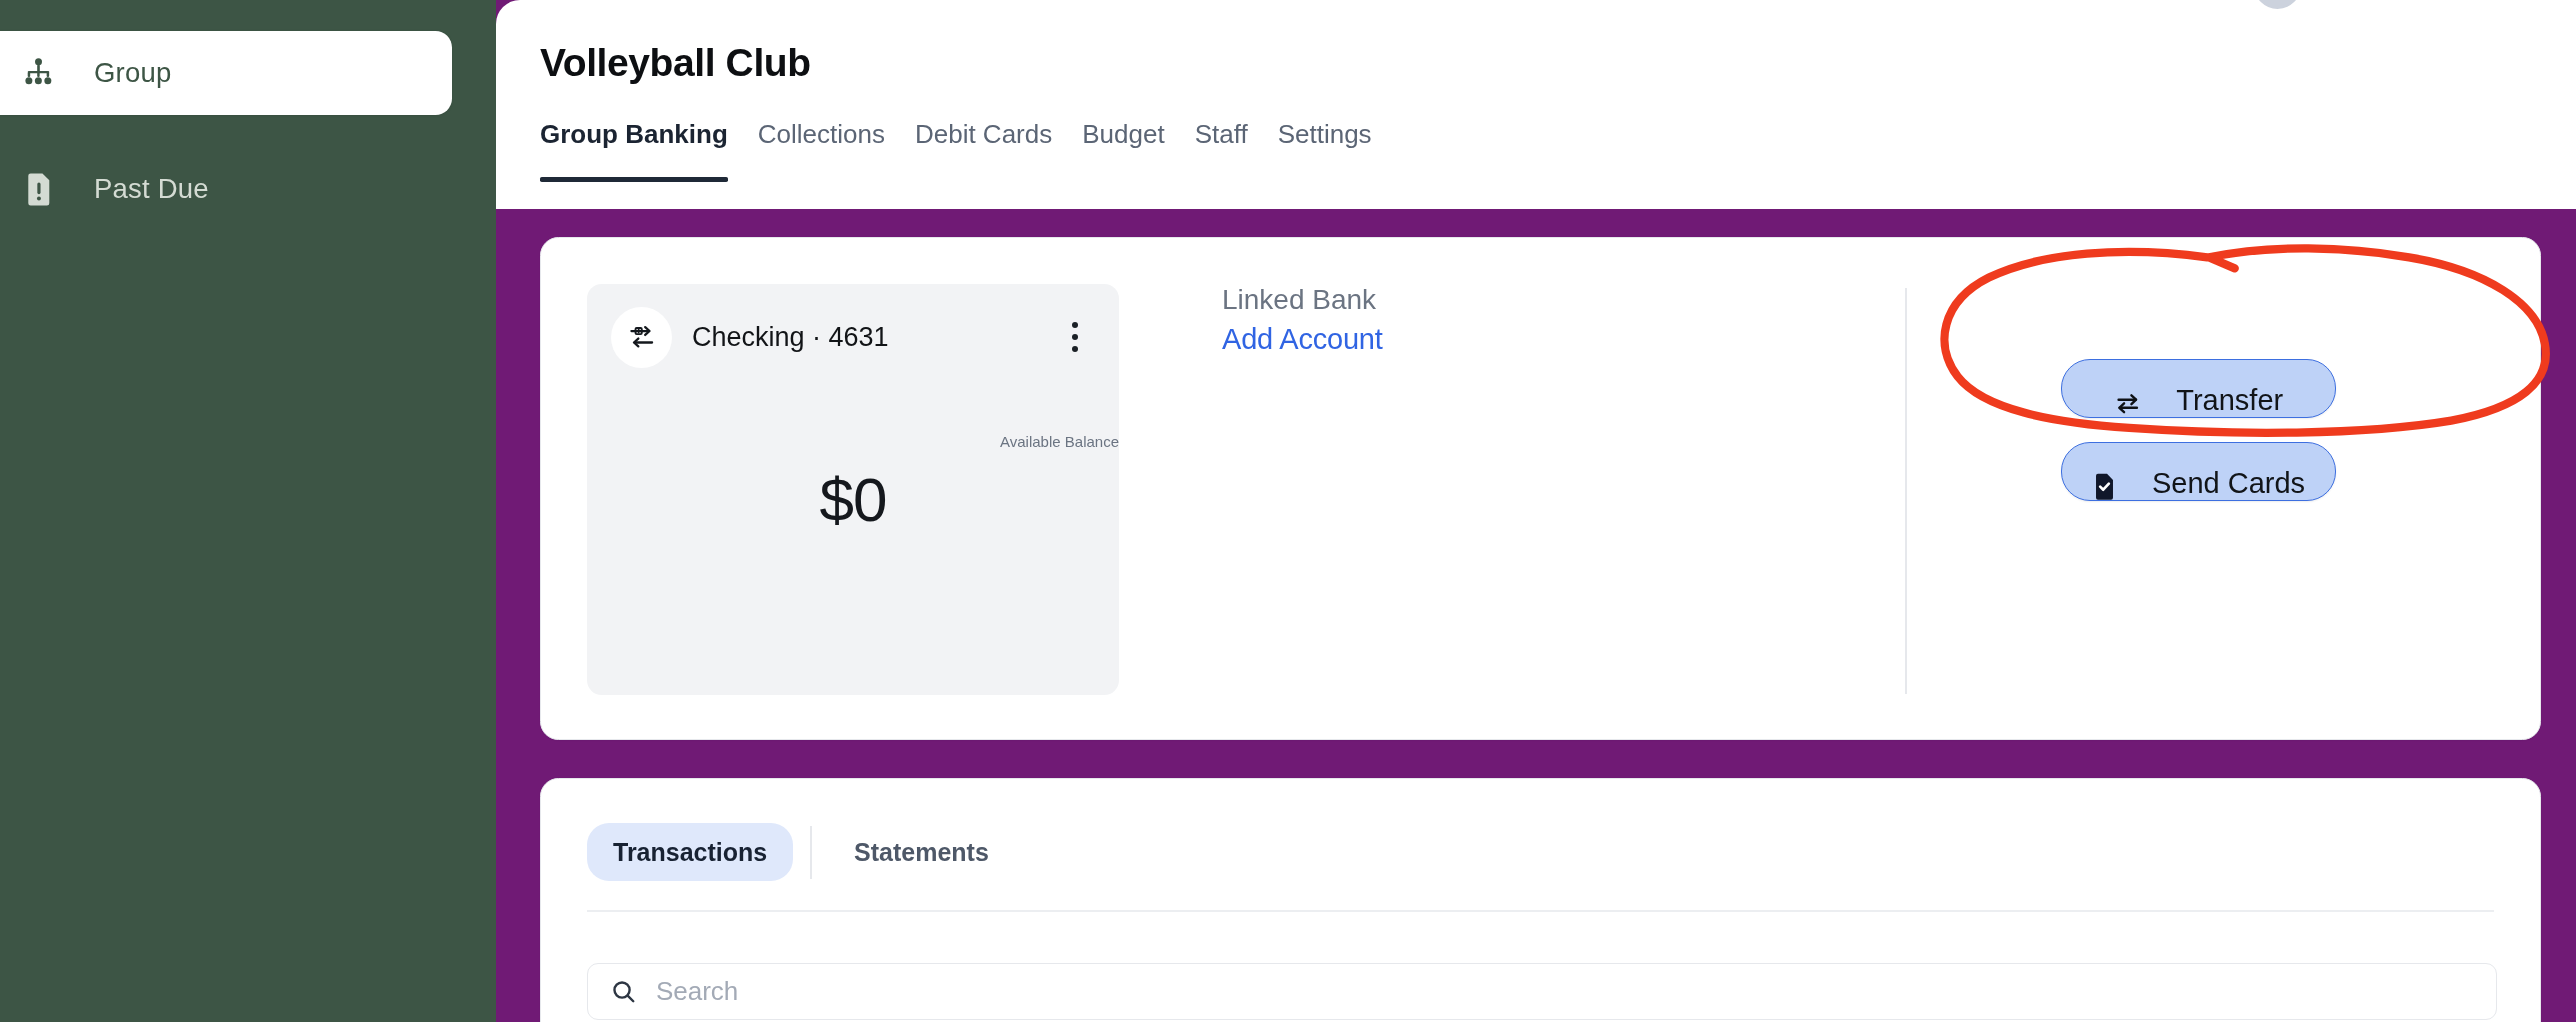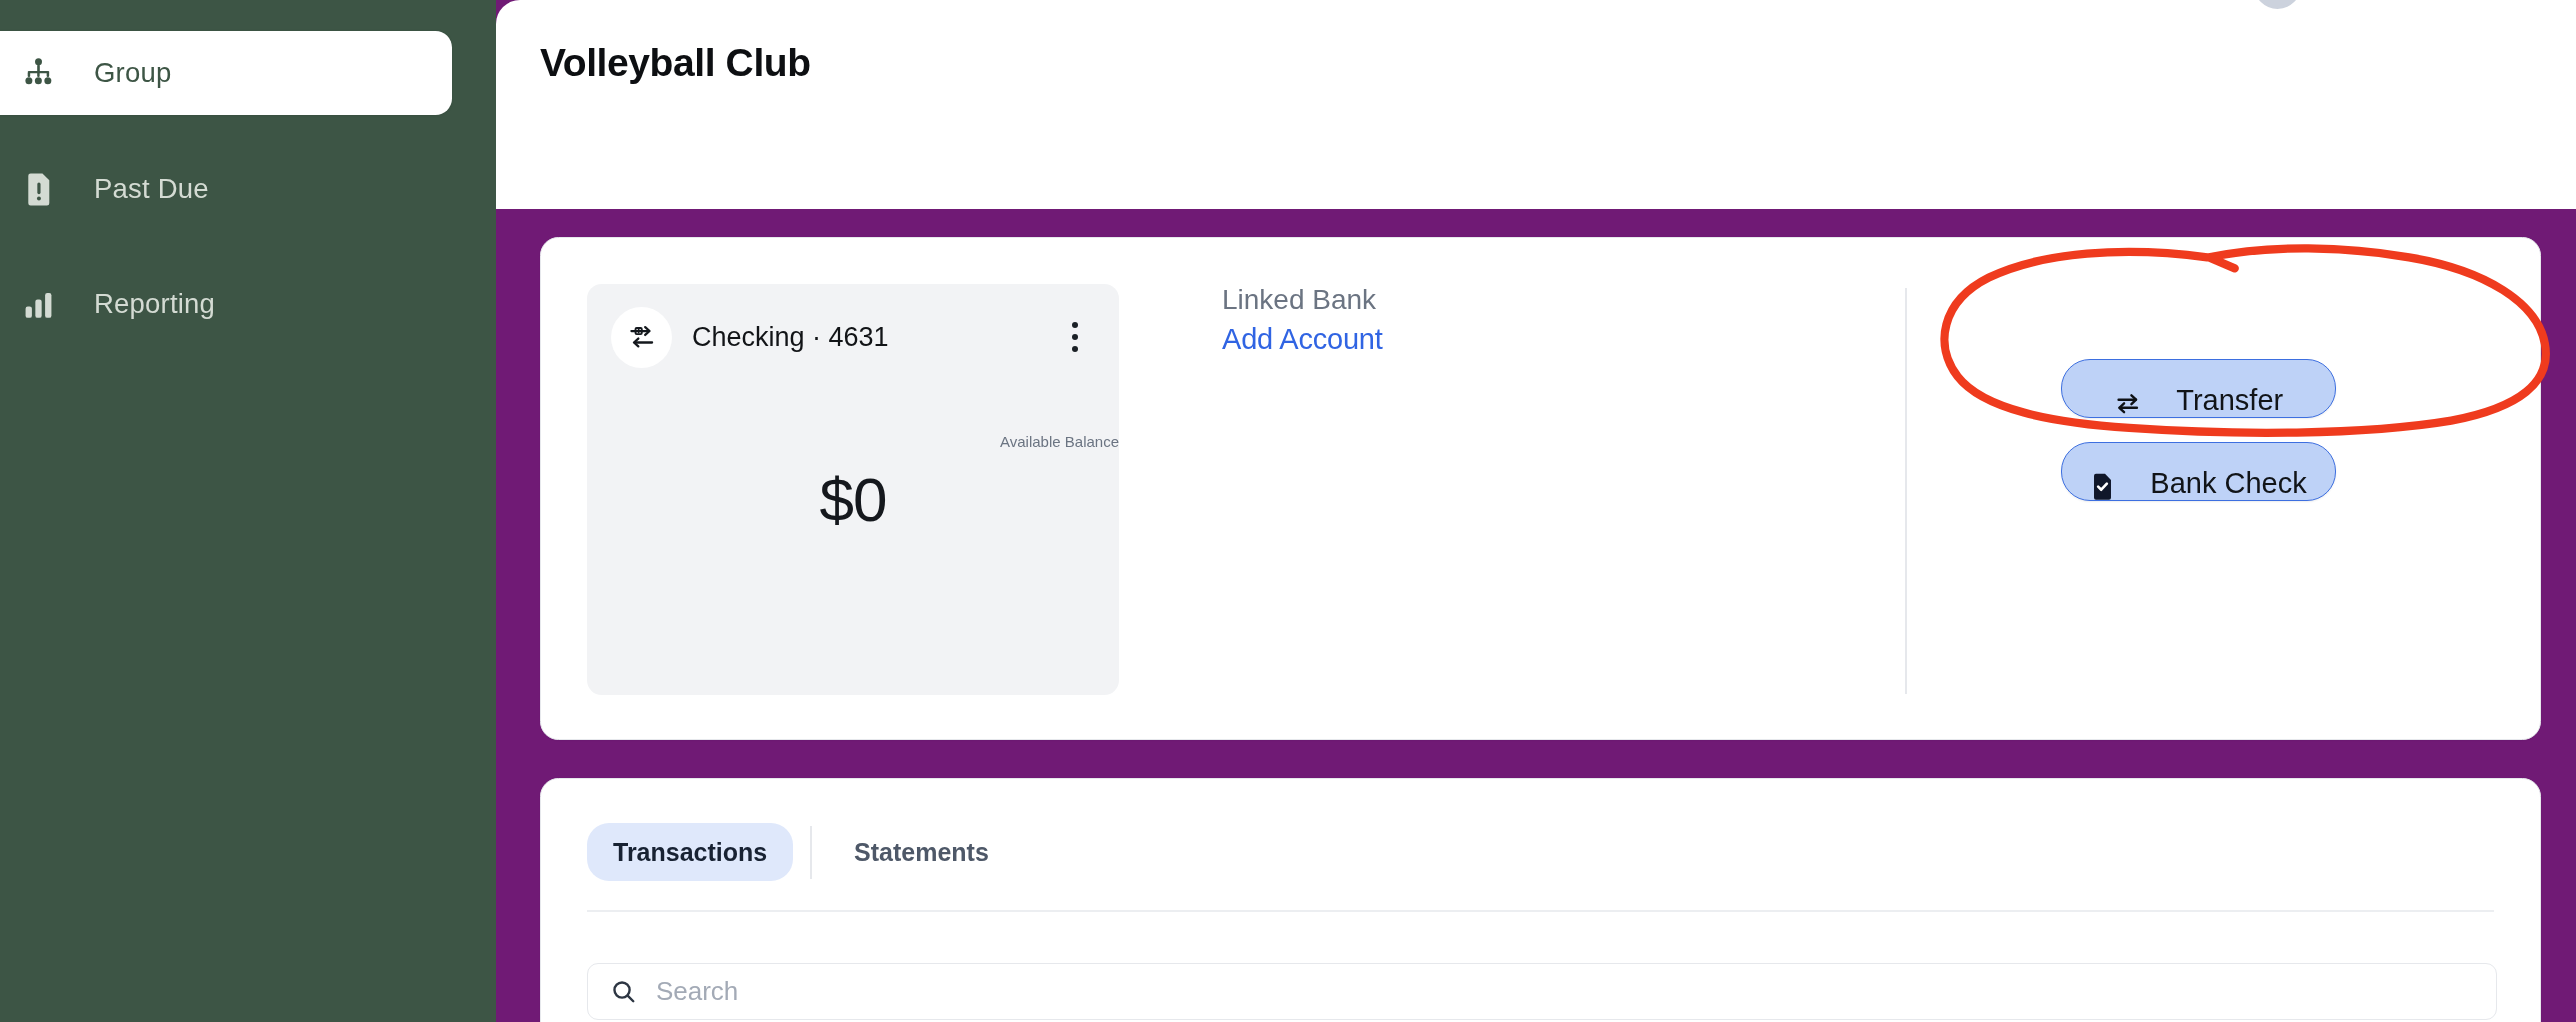--- a/index.html
+++ b/index.html
@@ -201,37 +201,35 @@
       <span class="ico">
         <svg width="31" height="35" viewBox="0 0 20 24" fill="#d4dbd3">
           <path d="M3 2.6a1.6 1.6 0 0 1 1.6-1.6h8.1L17.4 5.7v15.7A1.6 1.6 0 0 1 15.8 23H4.6A1.6 1.6 0 0 1 3 21.4Z"></path>
           <rect x="9.2" y="7.2" width="2.2" height="8" rx="1.1" fill="#3d5545"></rect>
           <circle cx="10.3" cy="18.2" r="1.35" fill="#3d5545"></circle>
         </svg>
       </span>
       <span class="nav-label">Past Due</span>
     </div>
 
-    <div class="nav-item" style="top:262px;">
-      <span class="ico">
-        <svg width="33" height="33" viewBox="0 0 24 24" fill="#d4dbd3">
-          <rect x="2.6" y="13.5" width="4.6" height="8.2" rx="1.6"></rect>
-          <rect x="9.7" y="8.4" width="4.6" height="13.3" rx="1.6"></rect>
-          <rect x="16.8" y="3.6" width="4.6" height="18.1" rx="1.6"></rect>
-        </svg>
-      </span>
-      <span class="nav-label">Reporting</span>
-    </div>
   </div>
 
   <div class="main">
 
     <div class="page-header">
       <div class="page-title">Volleyball Club</div>
 
+      <div class="tabs">
+        <div class="tab active">Group Banking</div>
+        <div class="tab">Collections</div>
+        <div class="tab">Debit Cards</div>
+        <div class="tab">Budget</div>
+        <div class="tab">Staff</div>
+        <div class="tab">Settings</div>
+      </div>
     </div>
 
     <div class="avatar"></div>
 
     <div class="card" id="account-card">
 
       <div class="acct-tile">
         <div class="acct-top">
           <span class="acct-avatar">
             <svg width="27.5" height="27.5" viewBox="0 0 24 24" fill="none" stroke="#14181d" stroke-width="2" stroke-linecap="round" stroke-linejoin="round">
@@ -274,21 +272,21 @@
           <span>Transfer</span>
         </div>
 
         <div class="pill">
           <span class="pico">
             <svg width="25" height="27.5" viewBox="0 0 20 24">
               <path d="M2.6 2.4A1.7 1.7 0 0 1 4.3.7h7.9L17.4 6v15.6a1.7 1.7 0 0 1-1.7 1.7H4.3a1.7 1.7 0 0 1-1.7-1.7Z" fill="#10172a"></path>
               <path d="M6.2 11.9 8.9 14.6 13.8 9.3" fill="none" stroke="#ffffff" stroke-width="2.3" stroke-linecap="round" stroke-linejoin="round"></path>
             </svg>
           </span>
-          <span>Bank Check</span>
+          <span>Send Cards</span>
         </div>
       </div>
     </div>
 
     <div class="card" id="transactions-card">
       <div class="seg-row">
         <div class="seg active">Transactions</div>
         <div class="seg-sep"></div>
         <div class="seg">Statements</div>
       </div>

